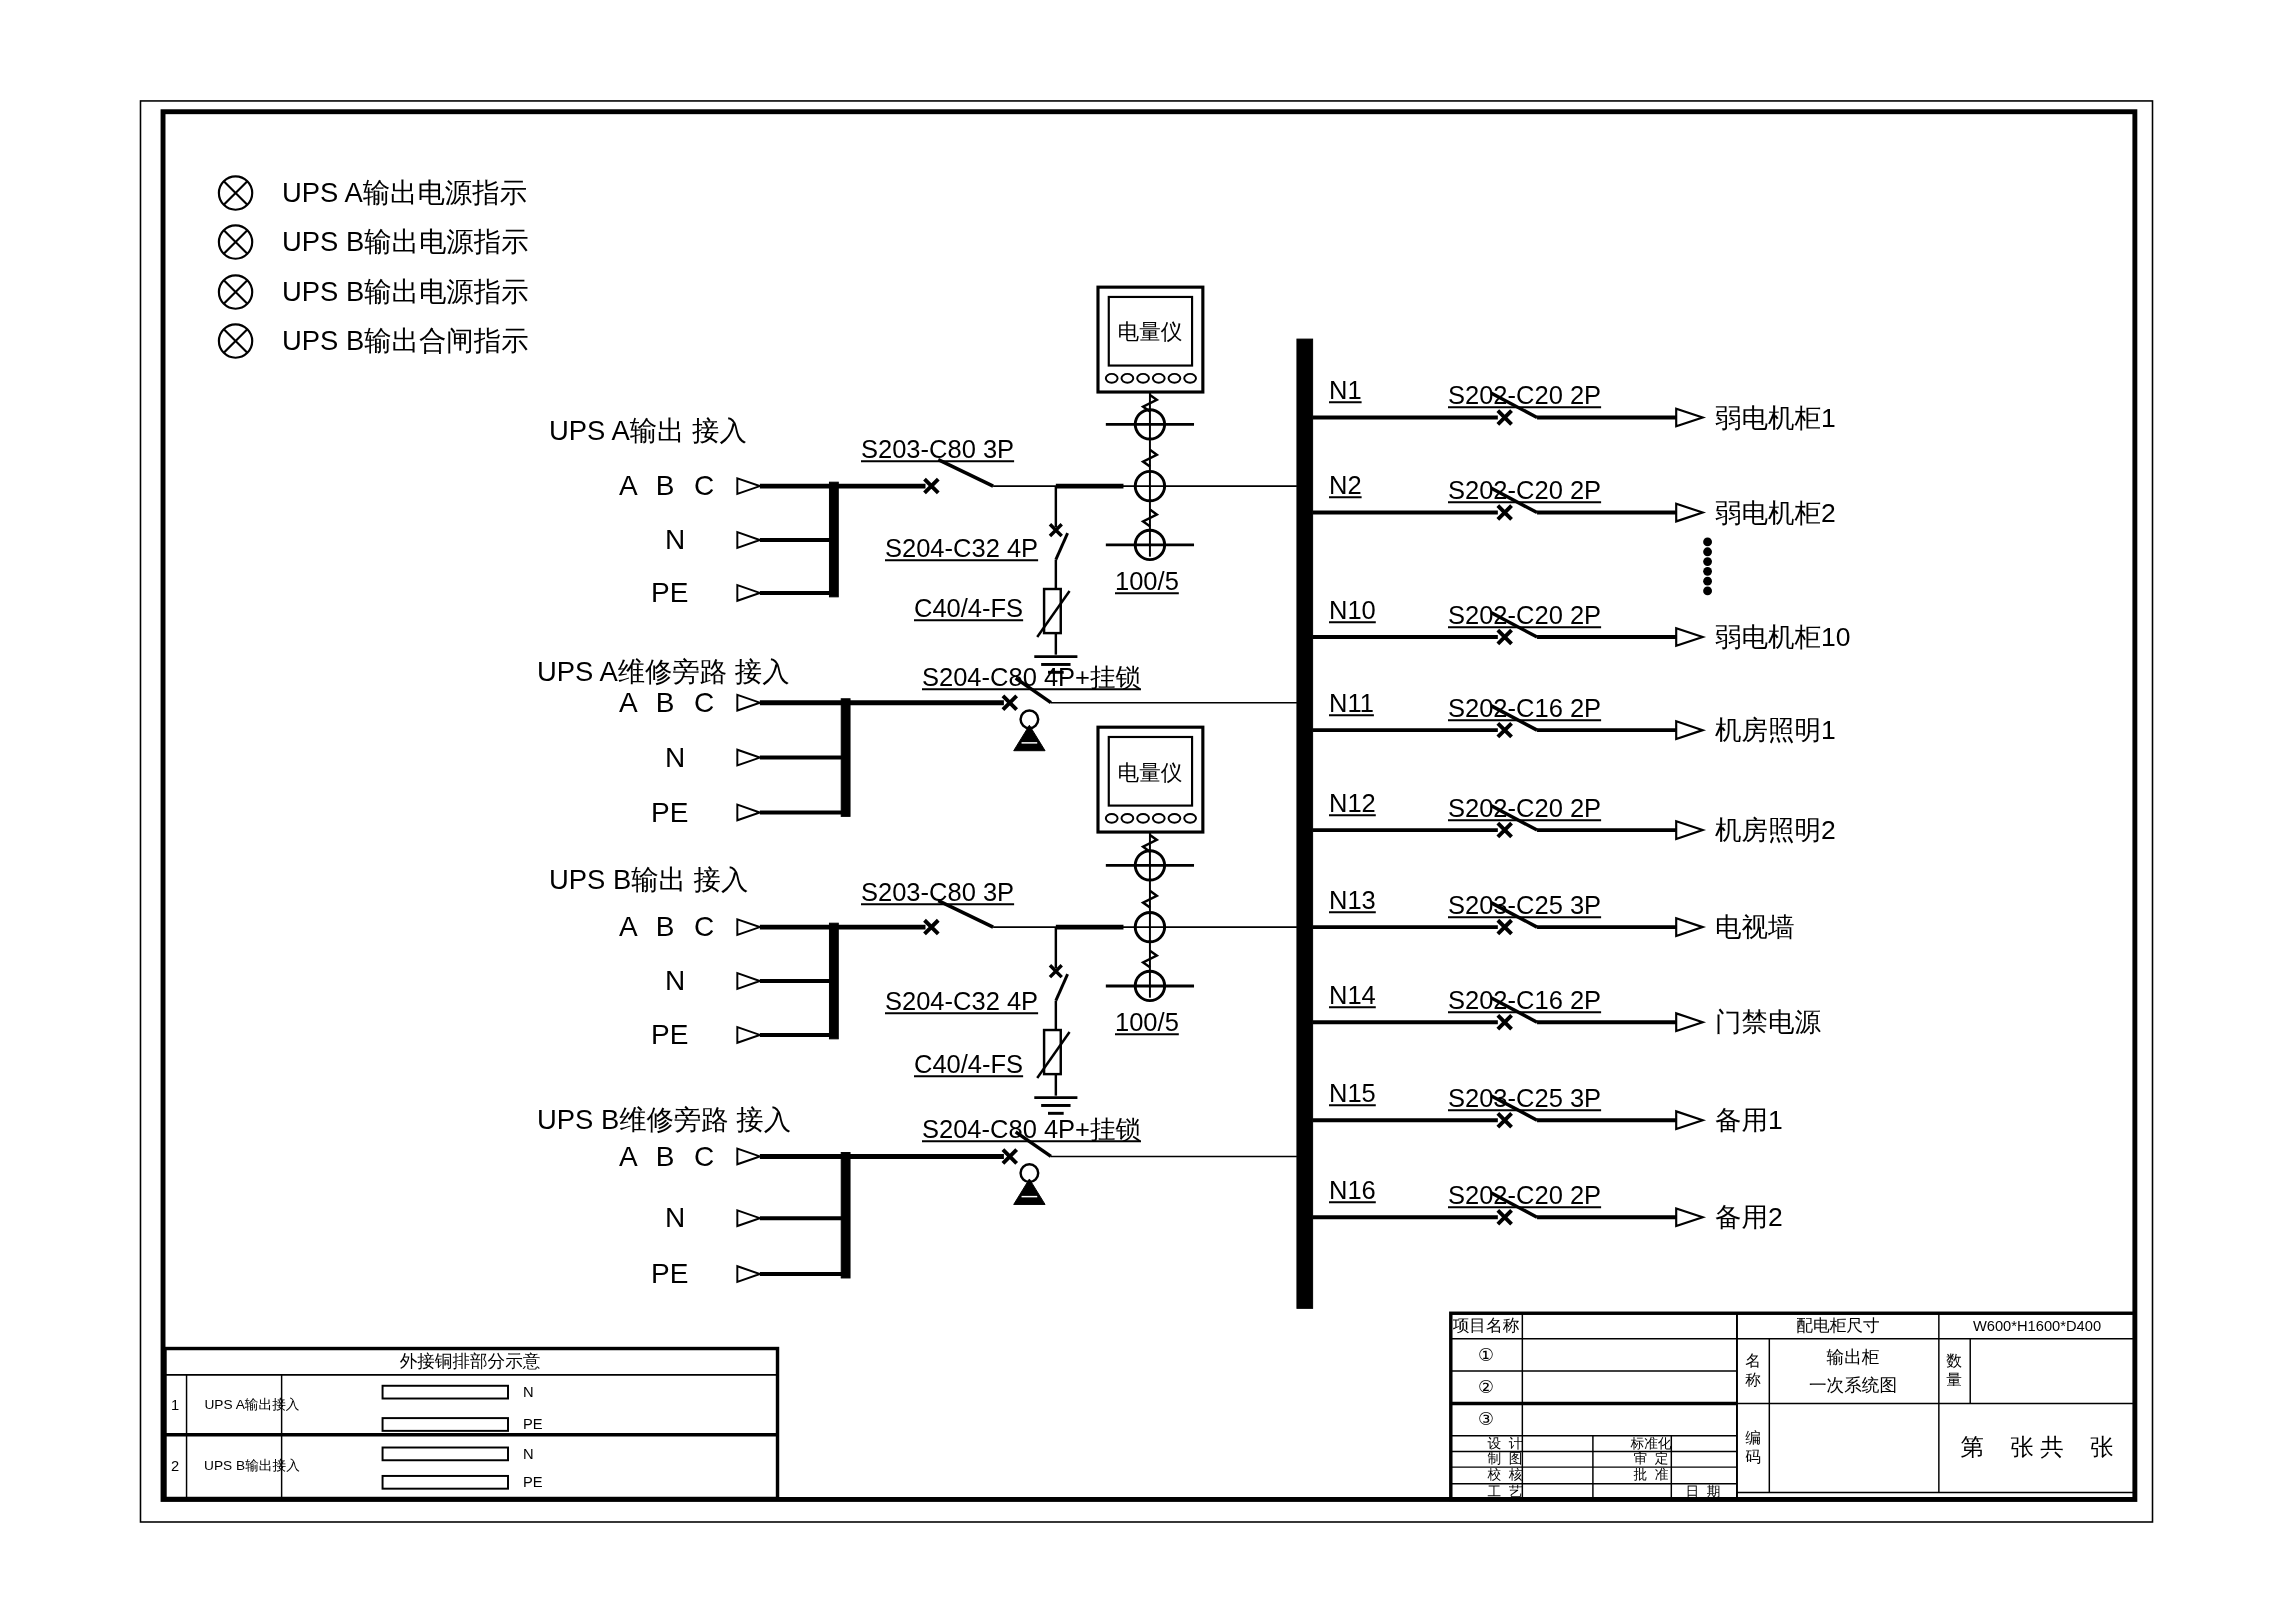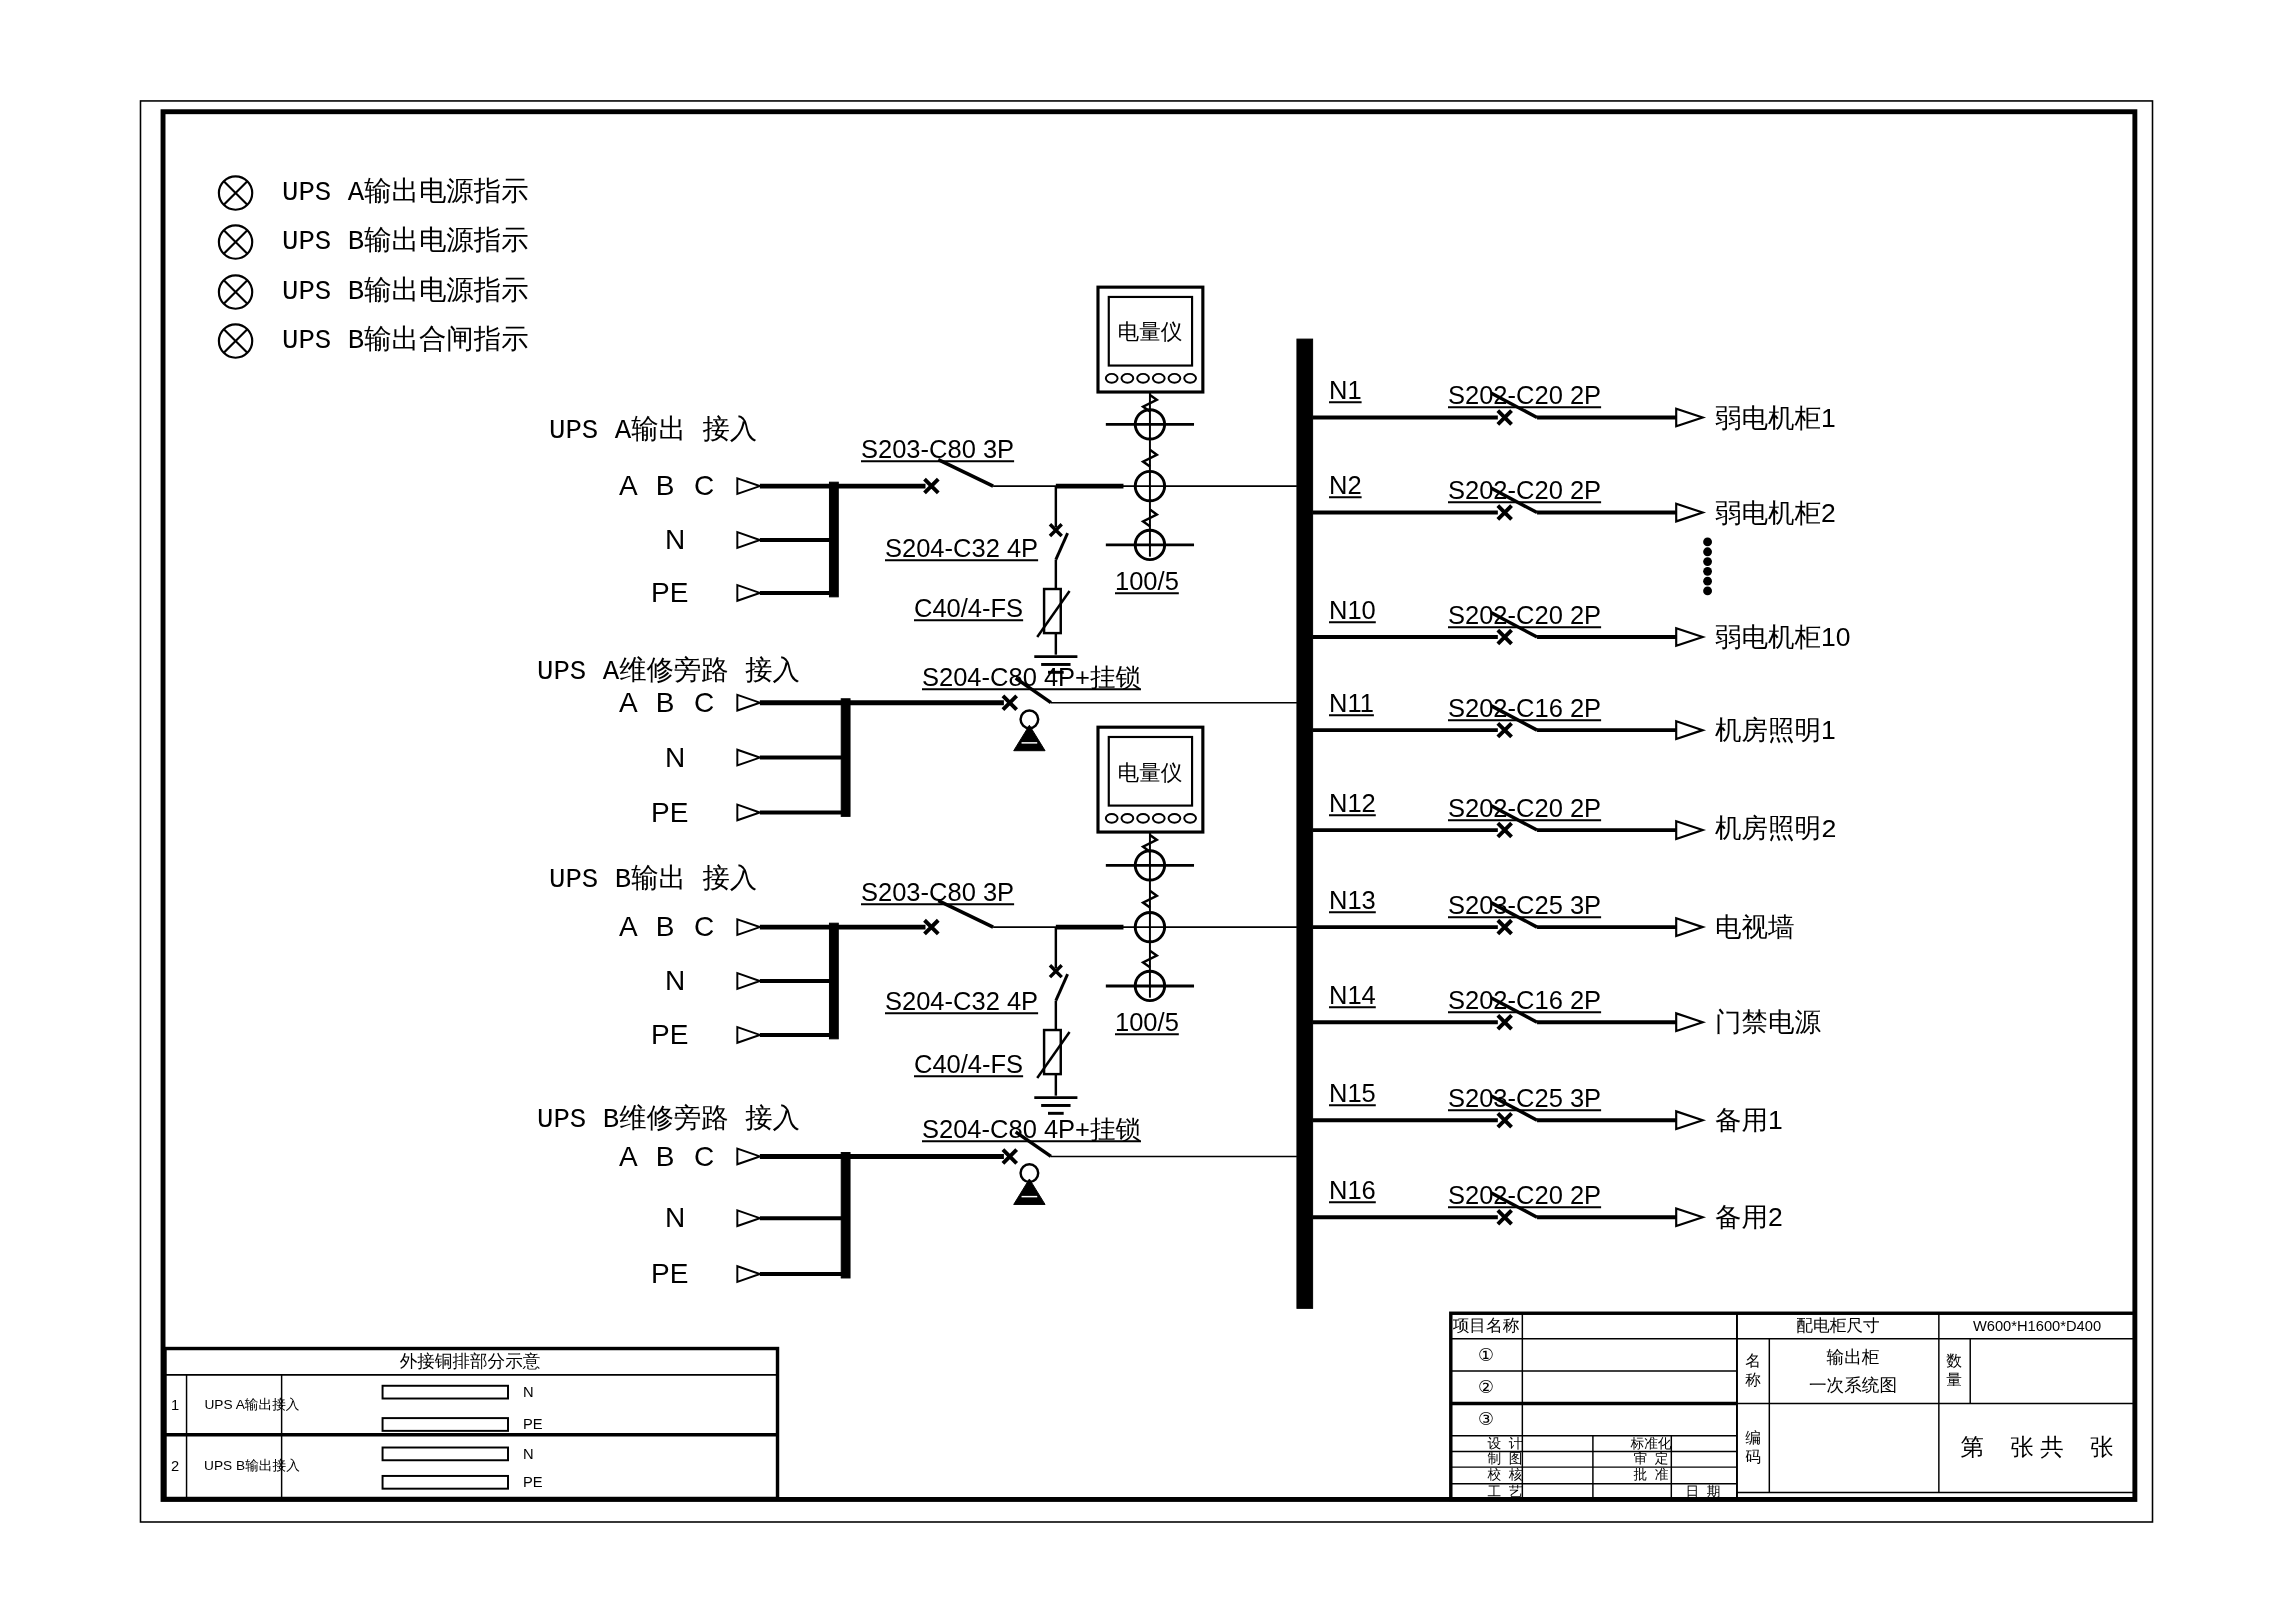--- a/index.html
+++ b/index.html
@@ -2,21 +2,21 @@
 <html><head>
 <meta charset="utf-8">
 <style>
   html,body{margin:0;padding:0;background:#ffffff;}
   .sheet{position:relative;width:2293px;height:1620px;background:#ffffff;overflow:hidden;
          font-family:"Liberation Sans","DejaVu Sans",sans-serif;color:#000;}
   .art{position:absolute;left:0;top:0;}
   .lbl{position:absolute;transform:translateY(-50%);white-space:pre;color:#000;line-height:1;}
   .lblc{position:absolute;transform:translate(-50%,-50%);white-space:pre;color:#000;line-height:1.15;text-align:center;}
   .vert{width:21.6px;word-break:break-all;white-space:normal;line-height:1.2;}
-  .f29{font-size:28px;} .f28{font-size:27.4px;font-family:Liberation Mono, monospace;} .f27{font-size:26.5px;} .f26{font-size:25.5px;text-decoration:underline;}
+  .f29{font-size:28px;} .f28{font-size:27.4px;} .f27{font-size:26.5px;} .f26{font-size:25.5px;text-decoration:underline;}
   .f22{font-size:21.6px;} .f18{font-size:17.6px;} .f17{font-size:16.7px;} .f16{font-size:15.7px;}
   .f15{font-size:14.7px;} .f14{font-size:13.7px;padding-left:38px;} .f24{font-size:23.5px;}
   .sp{letter-spacing:5.9px;}
 </style>
 </head>
 <body>
 
 <div class="sheet">
 
 <svg class="art" width="2293" height="1620" viewBox="0 0 2339 1653">
@@ -338,21 +338,21 @@
 <div class="lbl f26" style="left:1329px;top:611px;">N10</div>
 <div class="lbl f26" style="left:1448px;top:616px;">S202-C20 2P</div>
 <div class="lbl f27" style="left:1715px;top:637px;">弱电机柜10</div>
 
 <div class="lbl f26" style="left:1329px;top:704px;">N11</div>
 <div class="lbl f26" style="left:1448px;top:709px;">S202-C16 2P</div>
 <div class="lbl f27" style="left:1715px;top:730px;">机房照明1</div>
 
 <div class="lbl f26" style="left:1329px;top:804px;">N12</div>
 <div class="lbl f26" style="left:1448px;top:809px;">S202-C20 2P</div>
-<div class="lbl f27" style="left:1715px;top:830px;font-family:Liberation Mono, monospace;">机房照明2</div>
+<div class="lbl f27" style="left:1715px;top:830px;">机房照明2</div>
 
 <div class="lbl f26" style="left:1329px;top:901px;">N13</div>
 <div class="lbl f26" style="left:1448px;top:906px;">S203-C25 3P</div>
 <div class="lbl f27" style="left:1715px;top:927px;">电视墙</div>
 
 <div class="lbl f26" style="left:1329px;top:996px;">N14</div>
 <div class="lbl f26" style="left:1448px;top:1001px;">S202-C16 2P</div>
 <div class="lbl f27" style="left:1715px;top:1022px;">门禁电源</div>
 
 <div class="lbl f26" style="left:1329px;top:1094px;">N15</div>

